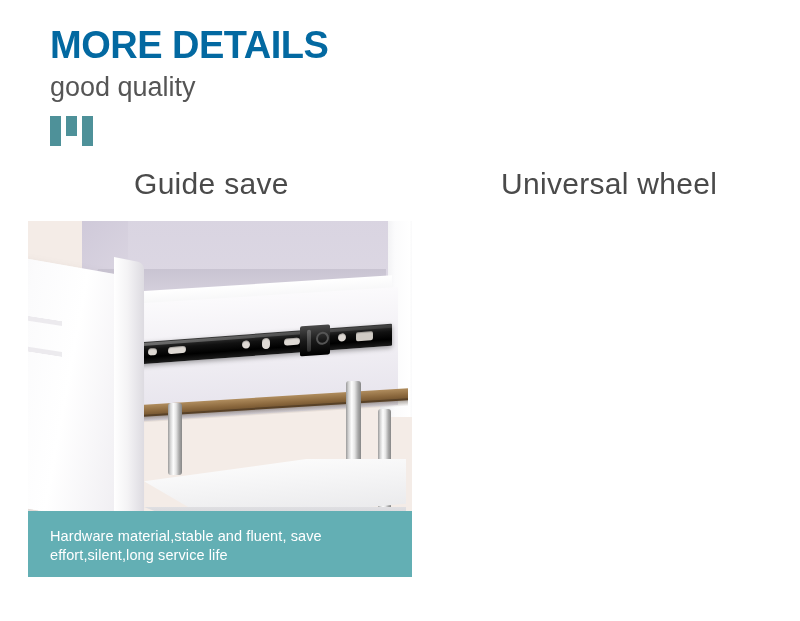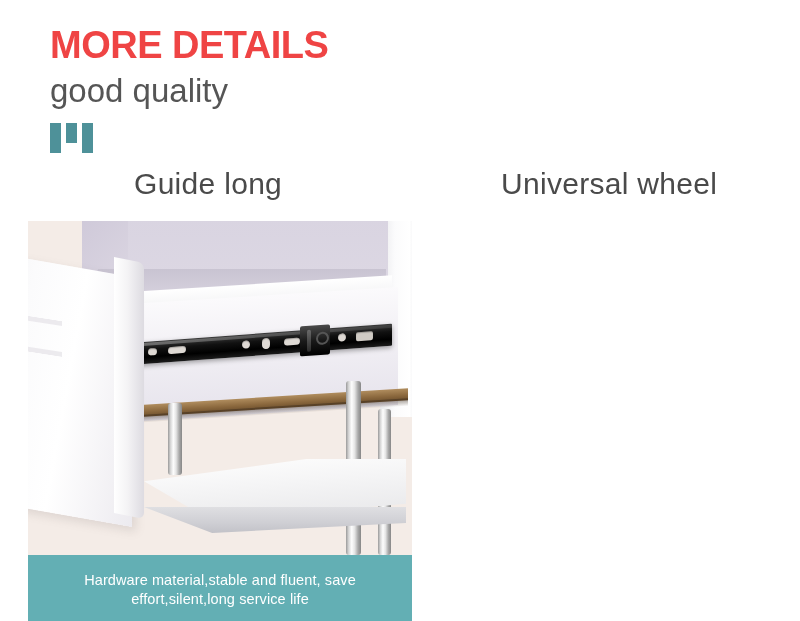--- a/index.html
+++ b/index.html
@@ -16,27 +16,27 @@
 
   .page { position: relative; width: 800px; height: 621px; background: #fff; }
 
   
   .header { position: absolute; left: 50px; top: 26px; }
 
   .title {
     font-size: 38px;
     font-weight: bold;
     letter-spacing: -0.5px;
-    color: #ef4444;
+    color: #0369a1;
     line-height: 1.05;
     font-family: "Liberation Sans", sans-serif;
   }
 
   .subtitle {
-    font-size: 33px;
+    font-size: 27px;
     color: #555555;
     line-height: 1.2;
     margin-top: 5px;
     letter-spacing: 0px;
   }
 
   
   .mark { margin-top: 13px; height: 30px; display: flex; align-items: flex-start; gap: 5px; }
   .mark .bar { background: #4e9199; }
   .mark .bar.b1 { width: 11px; height: 30px; }
@@ -51,21 +51,21 @@
     color: #4a4a4a;
     font-weight: normal;
     letter-spacing: 0.3px;
     white-space: nowrap;
   }
   .col-heading.left  { left: 106px; top: 0; }
   .col-heading.right { left: 440px; top: 0; margin-left: 33px; }
 
   
   .panels { position: absolute; left: 28px; top: 221px; width: 744px; height: 400px; display: flex; gap: 8px; }
-  .panel { position: relative; width: 384px; height: 400px; overflow: hidden; background: #f3eae5; text-align: center; }
+  .panel { position: relative; width: 384px; height: 356px; overflow: hidden; background: #f3eae5; }
   .panel.right { width: 352px; }
 
   .photo { position: absolute; left: 0; top: 0; right: 0; bottom: 66px; overflow: hidden; }
 
   
   .caption {
     position: absolute;
     left: 0; right: 0; bottom: 0;
     height: 66px;
     background: #63afb4;
@@ -299,21 +299,21 @@
     <div class="title">MORE DETAILS</div>
     <div class="subtitle">good quality</div>
     <div class="mark">
       <span class="bar b1"></span>
       <span class="bar b2"></span>
       <span class="bar b3"></span>
     </div>
   </div>
 
   <div class="headings">
-    <div class="col-heading left">Guide long</div>
+    <div class="col-heading left">Guide save</div>
     <div class="col-heading right">Universal wheel</div>
   </div>
 
   <div class="panels">
 
     <div class="panel left">
       <div class="photo">
         <div class="scene-l">
 
           <div class="l-cabtop"></div>

